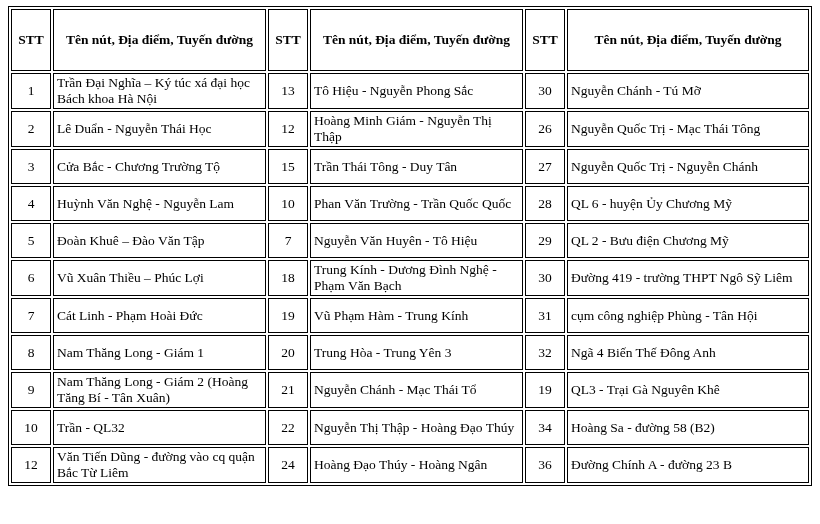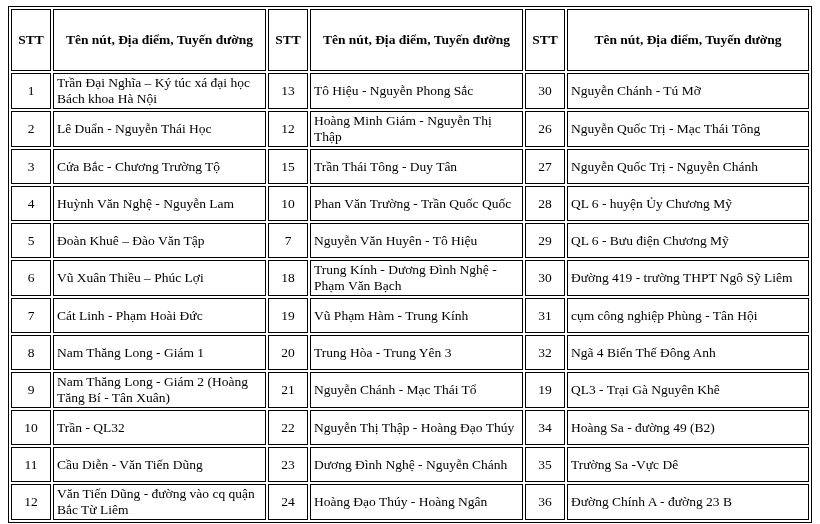--- a/index.html
+++ b/index.html
@@ -117,21 +117,21 @@
           <td class="loc">Phan Văn Trường - Trần Quốc Quốc</td>
           <td class="stt">28</td>
           <td class="loc">QL 6 - huyện Ủy Chương Mỹ</td>
         </tr>
         <tr>
           <td class="stt">5</td>
           <td class="loc">Đoàn Khuê – Đào Văn Tập</td>
           <td class="stt">7</td>
           <td class="loc">Nguyễn Văn Huyên - Tô Hiệu</td>
           <td class="stt">29</td>
-          <td class="loc">QL 6 - Bưu điện Chương Mỹ</td>
+          <td class="loc">QL 2 - Bưu điện Chương Mỹ</td>
         </tr>
         <tr>
           <td class="stt">6</td>
           <td class="loc">Vũ Xuân Thiều – Phúc Lợi</td>
           <td class="stt">18</td>
           <td class="loc">Trung Kính - Dương Đình Nghệ - Phạm Văn Bạch</td>
           <td class="stt">30</td>
           <td class="loc">Đường 419 - trường THPT Ngô Sỹ Liêm</td>
         </tr>
         <tr>
@@ -157,29 +157,21 @@
           <td class="loc">Nguyễn Chánh - Mạc Thái Tổ</td>
           <td class="stt">19</td>
           <td class="loc">QL3 - Trại Gà Nguyên Khê</td>
         </tr>
         <tr>
           <td class="stt">10</td>
           <td class="loc">Trần - QL32</td>
           <td class="stt">22</td>
           <td class="loc">Nguyễn Thị Thập - Hoàng Đạo Thúy</td>
           <td class="stt">34</td>
-          <td class="loc">Hoàng Sa - đường 49 (B2)</td>
-        </tr>
-        <tr>
-          <td class="stt">11</td>
-          <td class="loc">Cầu Diễn - Văn Tiến Dũng</td>
-          <td class="stt">23</td>
-          <td class="loc">Dương Đình Nghệ - Nguyễn Chánh</td>
-          <td class="stt">35</td>
-          <td class="loc">Trường Sa -Vực Dê</td>
+          <td class="loc">Hoàng Sa - đường 58 (B2)</td>
         </tr>
         <tr>
           <td class="stt">12</td>
           <td class="loc">Văn Tiến Dũng - đường vào cq quận Bắc Từ Liêm</td>
           <td class="stt">24</td>
           <td class="loc">Hoàng Đạo Thúy - Hoàng Ngân</td>
           <td class="stt">36</td>
           <td class="loc">Đường Chính A - đường 23 B</td>
         </tr>
       </tbody>

